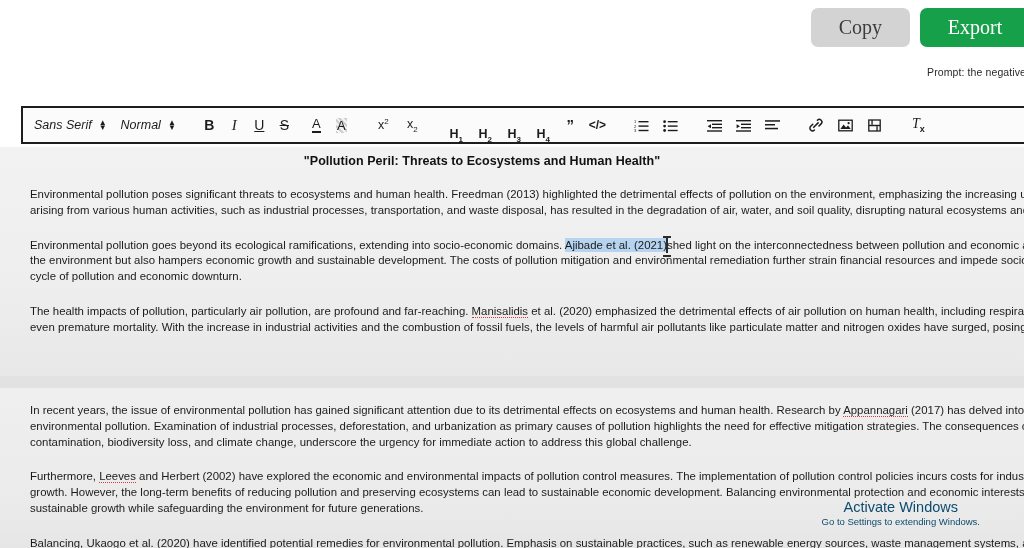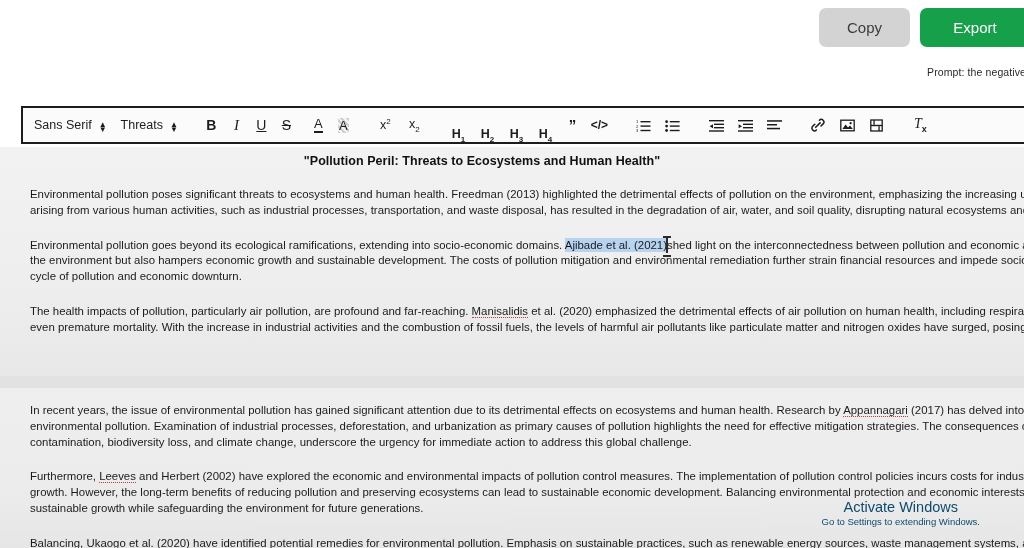--- a/index.html
+++ b/index.html
@@ -33,22 +33,22 @@
     top: 8px;
     right: -6px;
     display: flex;
     align-items: center;
     gap: 10px;
   }
 
   .btn {
     border: none;
     border-radius: 7px;
-    font-family: Liberation Sans, sans-serif;
-    font-size: 15px;
+    font-family: Liberation Serif, serif;
+    font-size: 20px;
     padding: 0 28px;
     height: 39px;
     line-height: 39px;
     cursor: pointer;
     white-space: nowrap;
     text-align: center;
   }
   .btn-copy {
     background: #d3d3d3;
     color: #3c3c3c;
@@ -86,25 +86,26 @@
     align-items: center;
     padding-left: 11px;
     gap: 0px;
     font-size: 13px;
     color: #1d1d1d;
     overflow: hidden;
   }
 
   .tb-select {
     display: flex;
-    align-items: flex-end;
+    align-items: center;
     gap: 7px;
     cursor: pointer;
     margin-right: 14px;
     user-select: none;
+    font-style: italic;
   }
   .tb-select .lbl { font-size: 12.5px; color: #1c1c1c; }
   .tb-select .updown {
     display: inline-flex;
     flex-direction: column;
     line-height: 5px;
     font-size: 8px;
     color: #1a1a1a;
   }
 
@@ -269,21 +270,21 @@
 
     <div class="tb-select">
       <span class="lbl">Sans Serif</span>
       <span class="updown">
         <span>▲</span>
           <span>▼</span>
       </span>
     </div>
 
     <div class="tb-select">
-      <span class="lbl">Threats</span>
+      <span class="lbl">Normal</span>
       <span class="updown">
         <span>▲</span>
           <span>▼</span>
       </span>
     </div>
 
     <div class="gap-sm"></div>
 
     <div class="tb-btn">
       <span class="glyph-b">B</span>

